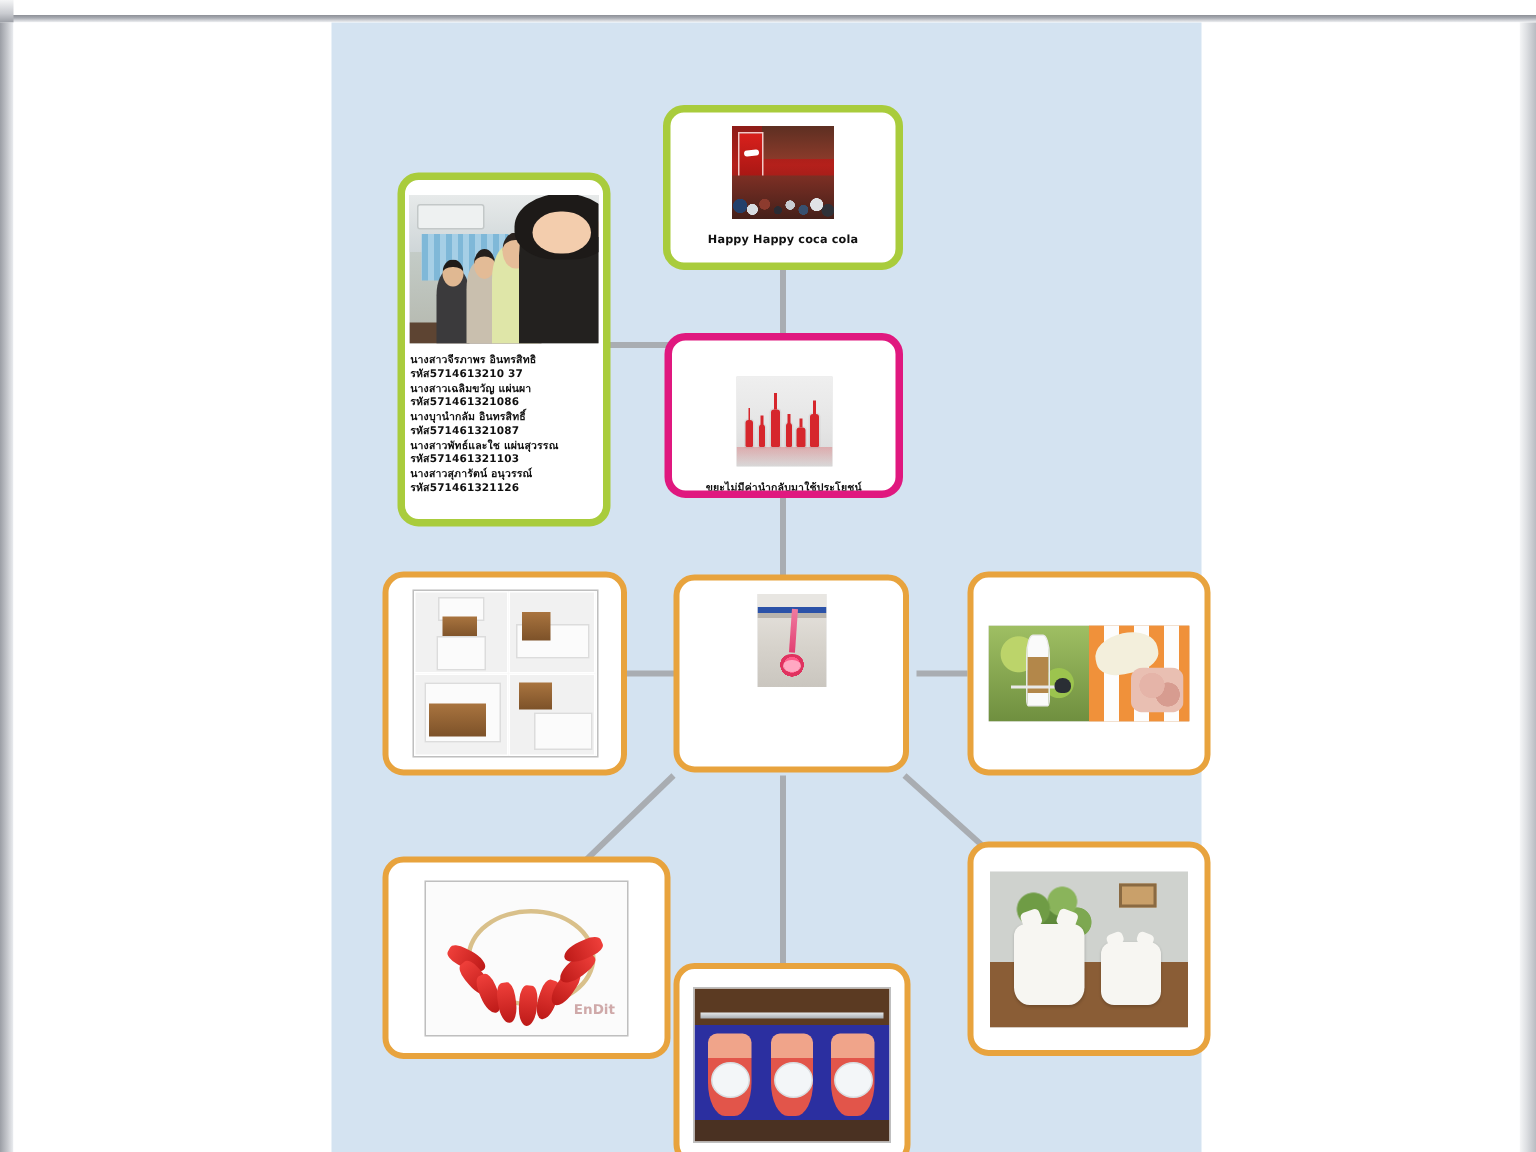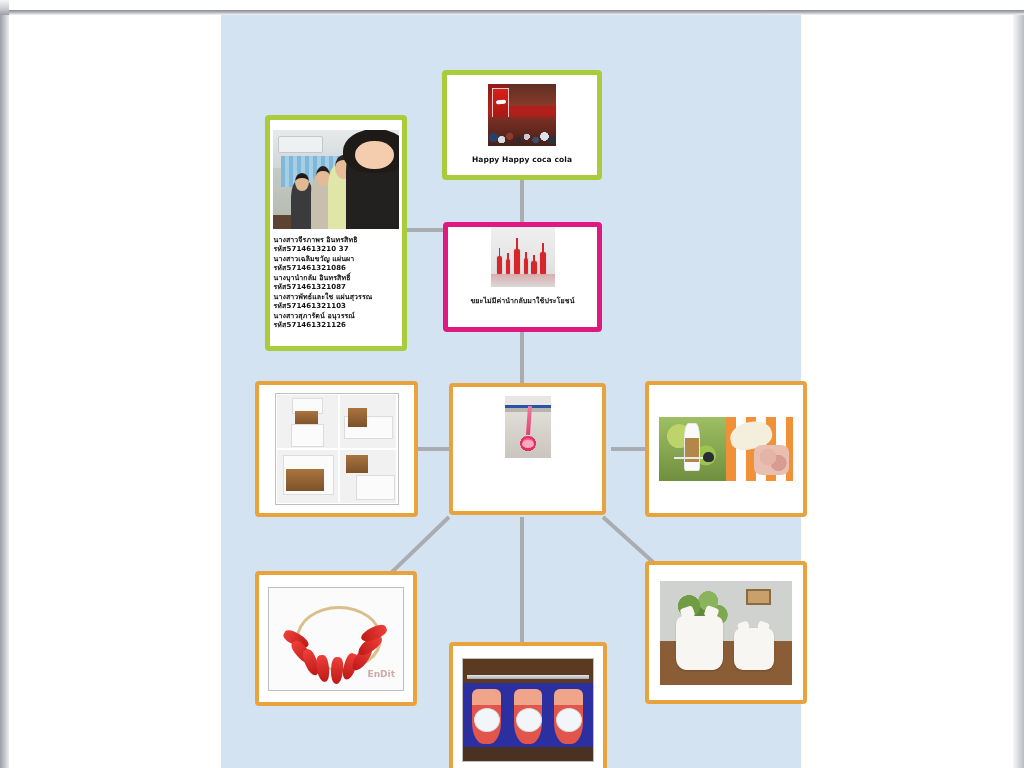--- a/index.html
+++ b/index.html
@@ -23,21 +23,21 @@
     background:linear-gradient(180deg,#f4f5f6 0%,#c9cbd0 60%,#9b9ea5 100%);}
 
   
   .page{position:absolute;left:9px;top:15px;width:1004px;height:753px;background:#fff;}
   .canvas{position:absolute;left:212px;top:0px;width:580px;height:753px;background:#d4e3f1;}
 
   
   .link{position:absolute;background:#a9adb2;transform-origin:0 50%;}
 
   
-  .node{position:absolute;background:#ffffff;border-style:solid;border-radius:4px;
+  .node{position:absolute;background:#ffffff;border-style:solid;border-radius:14px;
     box-sizing:border-box;display:flex;flex-direction:column;align-items:center;
     justify-content:flex-start;overflow:hidden;}
   .node.green{border-color:#a9cc3c;border-width:5px;}
   .node.pink{border-color:#e0187f;border-width:5px;}
   .node.orange{border-color:#e8a33d;border-width:4px;}
 
   .cap{font-size:7.5px;font-weight:bold;color:#111;text-align:center;line-height:1.22;
     padding:0 5px;letter-spacing:.1px;}
   .cap.thai{font-size:7px;line-height:1.35;text-align:left;font-weight:bold;color:#101010;}
   .cap.thai-c{font-size:7px;line-height:1.33;text-align:center;font-weight:bold;color:#101010;}
@@ -245,21 +245,21 @@
         <div class="thumb" style="width:68px;height:62px;">
           <div class="ph art-coke">
               <div class="sky"></div>
               <div class="banner"></div>
               <div class="crowd"></div>
             </div>
         </div>
         <div class="cap" style="margin-top:9px;">Happy Happy coca cola</div>
       </div>
 
-      <div class="node pink" style="left:222px;top:207px;width:159px;height:110px;padding-top:0;">
+      <div class="node pink" style="left:222px;top:207px;width:159px;height:110px;padding-top:24px;">
         <div class="thumb" style="width:64px;height:60px;">
           <div class="ph art-bottles">
             <i style="left:10%;width:8%;height:30%"></i>
             <i style="left:24%;width:7%;height:24%"></i>
             <i style="left:37%;width:9%;height:42%"></i>
             <i style="left:52%;width:7%;height:26%"></i>
             <i style="left:64%;width:8%;height:22%"></i>
             <i style="left:78%;width:8%;height:36%"></i>
             <div class="refl"></div>
           </div>
@@ -307,21 +307,21 @@
             <div class="art-feeder">
                 <div class="bot"></div>
                 <div class="perch"></div>
                 <div class="bird"></div>
               </div>
             <div class="art-food"></div>
           </div>
         </div>
       </div>
 
-      <div class="node orange" style="left:34px;top:556px;width:162px;height:135px;justify-content:center;">
+      <div class="node orange" style="left:34px;top:556px;width:192px;height:135px;justify-content:center;">
         <div class="thumb framed" style="width:134px;height:102px;">
           <div class="ph art-neck">
             <div class="ring"></div>
             <div class="pet" style="left:16%;top:38%;transform:rotate(-62deg)"></div>
             <div class="pet" style="left:20%;top:50%;transform:rotate(-40deg)"></div>
             <div class="pet" style="left:27%;top:60%;transform:rotate(-22deg)"></div>
             <div class="pet" style="left:36%;top:66%;transform:rotate(-8deg)"></div>
             <div class="pet" style="left:46%;top:68%;transform:rotate(4deg)"></div>
             <div class="pet" style="left:56%;top:64%;transform:rotate(18deg)"></div>
             <div class="pet" style="left:65%;top:56%;transform:rotate(34deg)"></div>

